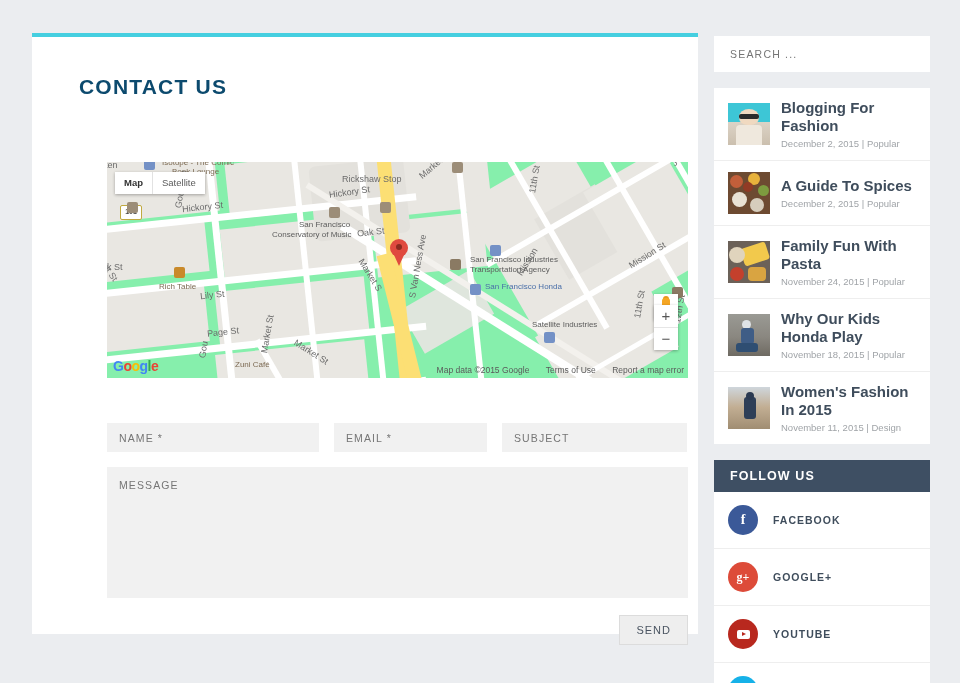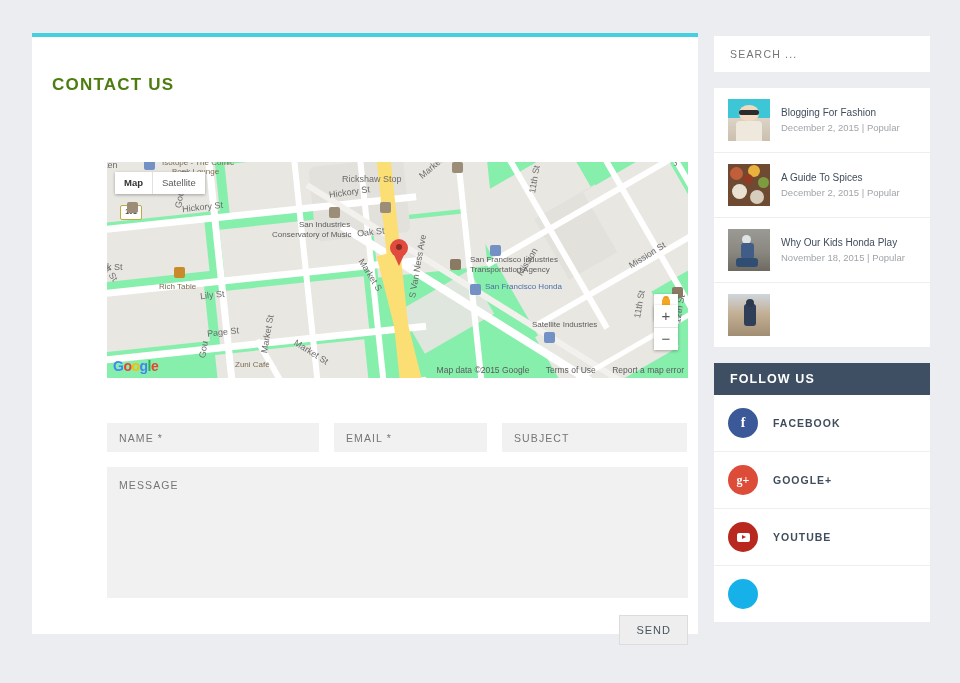--- a/index.html
+++ b/index.html
@@ -13,23 +13,23 @@
   .page{position:relative;width:960px;height:683px;}
 
   
   .main-card{
     position:absolute;left:32px;top:33px;width:666px;height:601px;
     background:#ffffff;
     border-top:4px solid #45cfe0;
     box-sizing:border-box;
   }
   .page-title{
-    margin:0;padding:38px 0 0 20px;
-    font-size:17px;letter-spacing:1.2px;font-weight:600;
-    color:#4d7c0f;
+    margin:0;padding:38px 0 0 47px;
+    font-size:21px;letter-spacing:1.2px;font-weight:600;
+    color:#0c4a6e;
   }
 
   
   .map-wrap{
     position:absolute;left:75px;top:125px;width:581px;height:216px;
     overflow:hidden;background:#e8e6e1;
   }
   .map-canvas{position:absolute;inset:0;background:#86efac;}
   .blk{position:absolute;background:#e9e7e2;}
   .road{position:absolute;background:#ffffff;}
@@ -136,21 +136,21 @@
     padding:0 16px;font-size:12.5px;letter-spacing:1.1px;font-weight:600;
   }
   .post{
     display:flex;align-items:center;padding:11px 14px;border-bottom:1px solid #eeeeee;
   }
   .post:last-child{border-bottom:none;}
   .thumb{width:42px;height:42px;flex:0 0 42px;margin-right:11px;background:#ccc;
     background-size:cover;position:relative;overflow:hidden;}
   .post-body{min-width:0;}
   .post-title{
-    font-size:10px;color:#3f4d5c;font-weight:400;margin:0 0 3px 0;line-height:1.2;
+    font-size:15px;color:#3f4d5c;font-weight:700;margin:0 0 3px 0;line-height:1.2;
   }
   .post-meta{font-size:9.5px;color:#a0a4a8;}
   .social{
     display:flex;align-items:center;padding:13px 14px;border-bottom:1px solid #eeeeee;
   }
   .social:last-child{border-bottom:none;}
   .sicon{
     width:30px;height:30px;border-radius:50%;flex:0 0 30px;margin-right:15px;
     display:flex;align-items:center;justify-content:center;color:#fff;
     font-size:14px;font-weight:bold;font-family:"Liberation Serif",serif;
@@ -232,21 +232,21 @@
         <span class="maplabel" style="left:408px;top:110px;transform:rotate(-58deg);transform-origin:left top;">Mission</span>
 
         <span class="maplabel" style="left:562px;top:0px;transform:rotate(-55deg);transform-origin:left top;">Jessie St</span>
 
         <span class="maplabel" style="left:300px;top:135px;transform:rotate(-80deg);transform-origin:left top;">S Van Ness Ave</span>
 
         <span class="poi" style="left:55px;top:-4px">Isotope - The Comic</span>
         <span class="poi" style="left:65px;top:5px">Book Lounge</span>
         <div class="poi-dot blue" style="left:37px;top:-3px"></div>
         <div class="poi-dot" style="left:222px;top:45px"></div>
-        <span class="poi dark" style="left:192px;top:58px;color:#5c5c5c">San Industries</span>
+        <span class="poi dark" style="left:192px;top:58px;color:#5c5c5c">San Francisco</span>
         <span class="poi dark" style="left:165px;top:68px;color:#5c5c5c">Conservatory of Music</span>
         <div class="poi-dot" style="left:67px;top:105px;background:#c98a2a"></div>
         <span class="poi" style="left:52px;top:120px">Rich Table</span>
         <span class="poi" style="left:128px;top:198px">Zuni Café</span>
         <div class="poi-dot" style="left:343px;top:97px;background:#8a7a63"></div>
         <span class="poi dark" style="left:363px;top:93px;color:#5c5c5c">San Francisco Industries</span>
         <span class="poi dark" style="left:363px;top:103px;color:#5c5c5c">Transportation Agency</span>
         <div class="poi-dot blue" style="left:363px;top:122px"></div>
         <span class="poi" style="left:378px;top:120px;color:#4a6fa8">San Francisco Honda</span>
         <span class="poi" style="left:425px;top:158px;color:#5c5c5c">Satellite Industries</span>
@@ -329,38 +329,54 @@
           <div style="position:absolute;left:4px;top:20px;width:15px;height:15px;border-radius:50%;background:#e9e2d4;"></div>
           <div style="position:absolute;left:22px;top:26px;width:14px;height:14px;border-radius:50%;background:#d6cdbc;"></div>
           <div style="position:absolute;left:15px;top:10px;width:10px;height:10px;border-radius:50%;background:#913b25;"></div>
         </div>
         <div class="post-body">
           <div class="post-title">A Guide To Spices</div>
           <div class="post-meta">December 2, 2015  |  Popular</div>
         </div>
       </div>
 
+      <div class="post">
+        <div class="thumb" style="background:#6b6158;">
+          <div style="position:absolute;left:14px;top:4px;width:26px;height:18px;background:#f2c94c;transform:rotate(-18deg);border-radius:3px;"></div>
+          <div style="position:absolute;left:1px;top:6px;width:16px;height:16px;border-radius:50%;background:#e0d4bd;"></div>
+          <div style="position:absolute;left:2px;top:26px;width:14px;height:14px;border-radius:50%;background:#c4402c;"></div>
+          <div style="position:absolute;left:20px;top:26px;width:18px;height:14px;background:#d9a441;border-radius:4px;"></div>
+        </div>
+        <div class="post-body">
+          <div class="post-title">Family Fun With Pasta</div>
+          <div class="post-meta">November 24, 2015  |  Popular</div>
+        </div>
+      </div>
 
       <div class="post">
         <div class="thumb" style="background:linear-gradient(180deg,#9a9a94 0%,#8a8780 55%,#6e6a62 100%);">
           <div style="position:absolute;left:14px;top:6px;width:9px;height:9px;border-radius:50%;background:#dfe3e6;"></div>
           <div style="position:absolute;left:13px;top:14px;width:13px;height:16px;background:#3f5d86;border-radius:3px;"></div>
           <div style="position:absolute;left:8px;top:29px;width:22px;height:9px;background:#2f4e72;border-radius:3px;"></div>
         </div>
         <div class="post-body">
           <div class="post-title">Why Our Kids Honda Play</div>
           <div class="post-meta">November 18, 2015  |  Popular</div>
         </div>
       </div>
 
       <div class="post">
         <div class="thumb" style="background:linear-gradient(180deg,#cfd6dc 0%,#c2ae93 48%,#a08d72 100%);">
           <div style="position:absolute;left:16px;top:10px;width:12px;height:22px;background:#2f3f57;border-radius:3px;"></div>
           <div style="position:absolute;left:18px;top:5px;width:8px;height:8px;border-radius:50%;background:#2b3950;"></div>
         </div>
+        <div class="post-body">
+          <div class="post-title">Women's Fashion In 2015</div>
+          <div class="post-meta">November 11, 2015  |  Design</div>
+        </div>
       </div>
     </div>
 
     <div class="widget">
       <div class="widget-head">FOLLOW US</div>
 
       <div class="social">
         <div class="sicon" style="background:#3b5998;">
           <span>f</span>
         </div>

